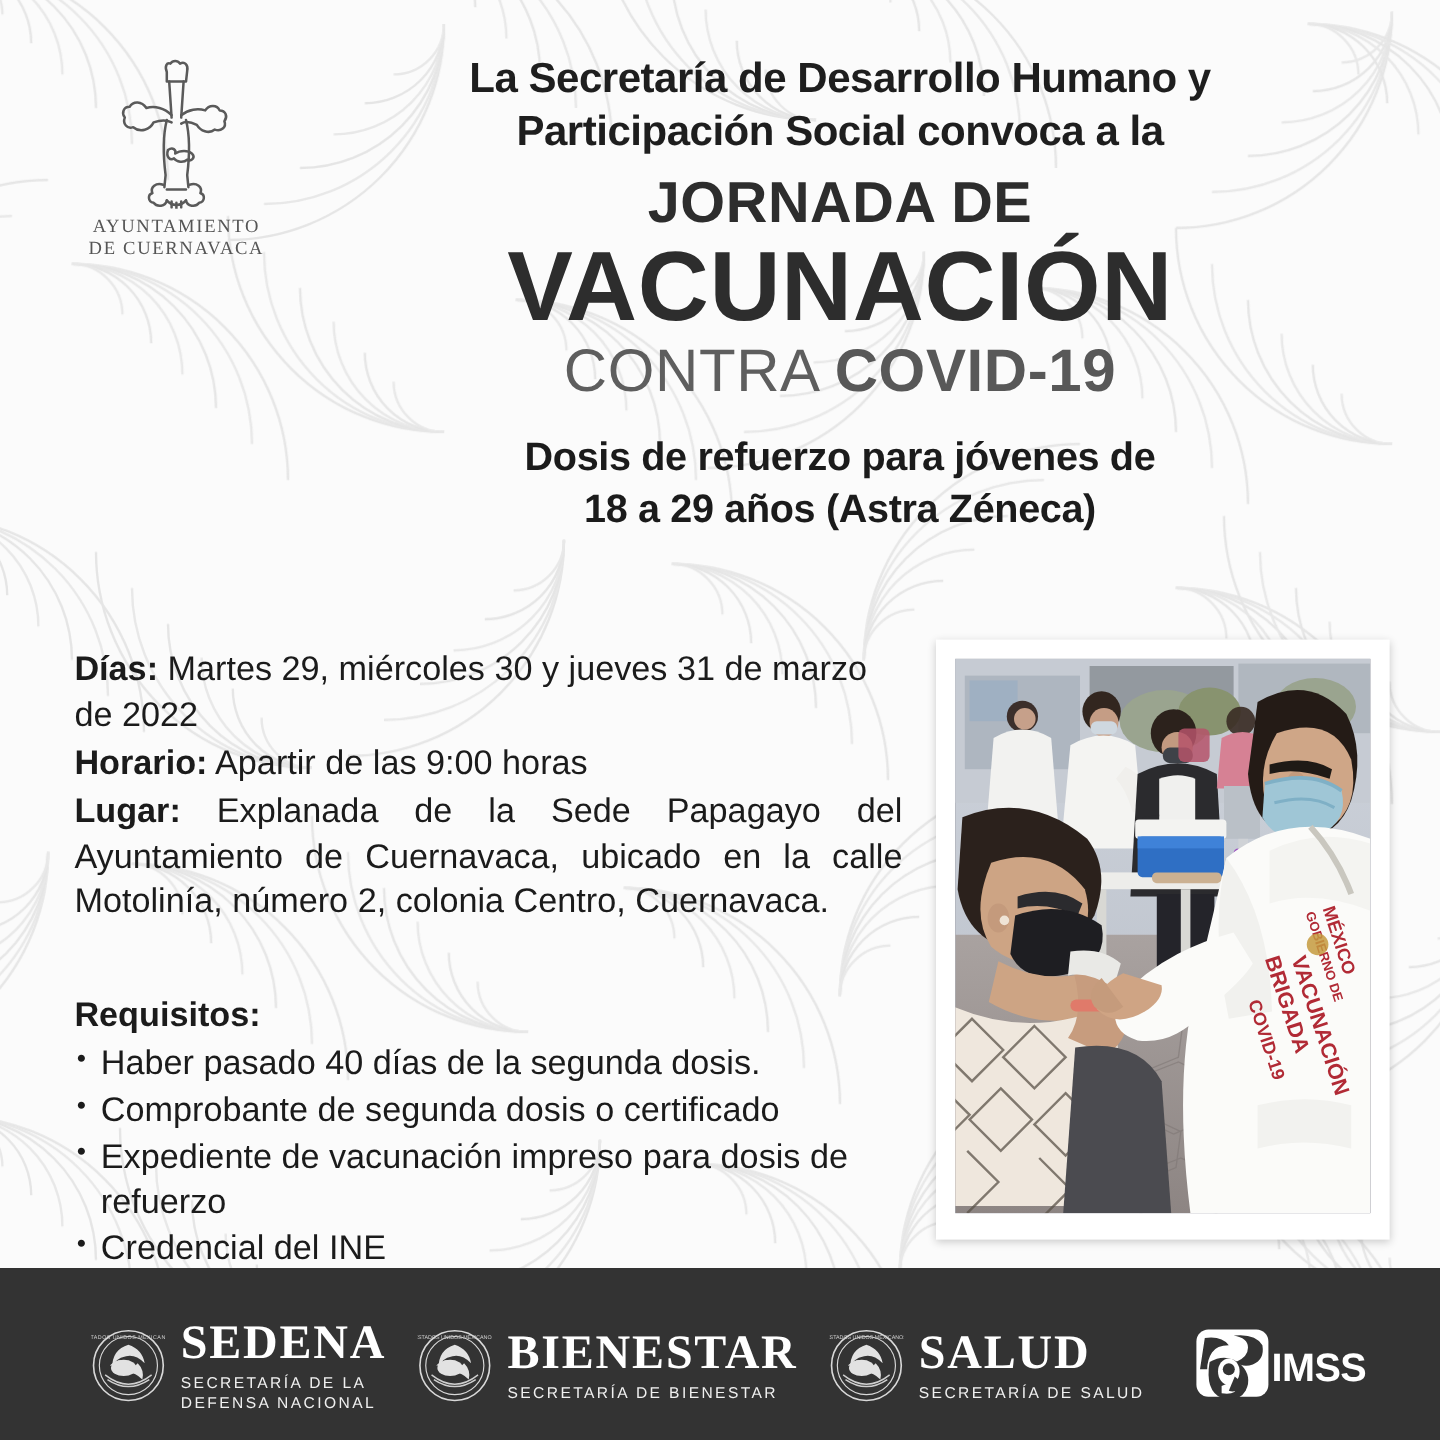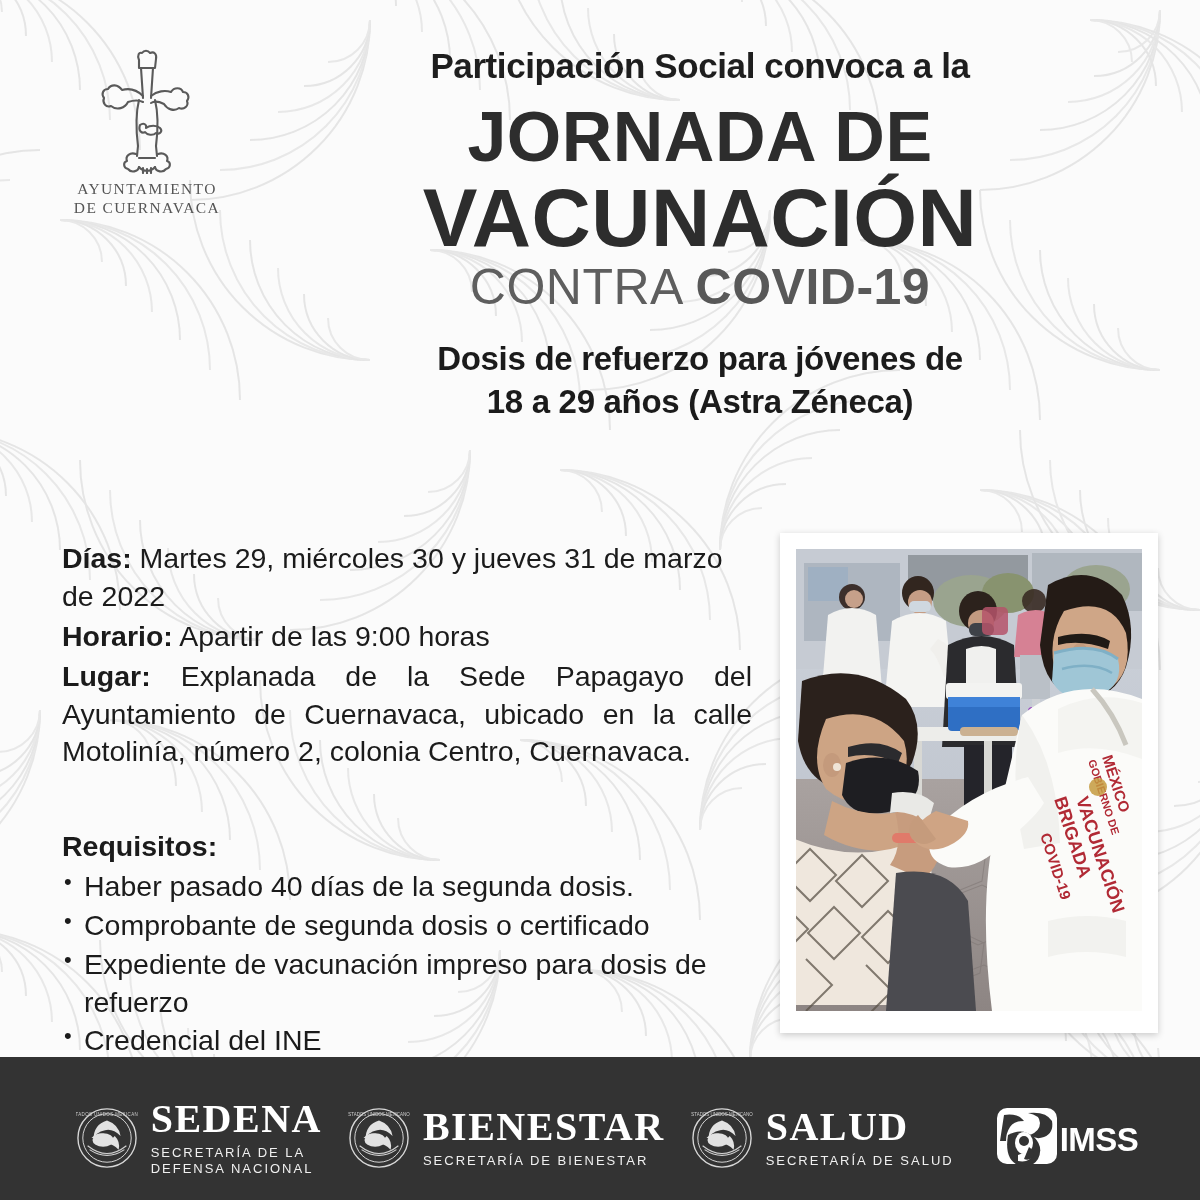--- a/index.html
+++ b/index.html
@@ -56,21 +56,21 @@
   }
   .kicker {
     font-size: 35px;
     font-weight: bold;
     color: #1e1e1e;
     line-height: 1.25;
     letter-spacing: -0.4px;
   }
   .title-1 {
     margin-top: 14px;
-    font-size: 70px;
+    font-size: 48px;
     font-weight: bold;
     color: #2d2d2d;
     letter-spacing: 0.5px;
     line-height: 1.0;
   }
   .title-2 {
     margin-top: 4px;
     font-size: 82px;
     font-weight: bold;
     color: #2d2d2d;
@@ -292,20 +292,21 @@
       </g>
     </svg>
     <div class="logo-caption">
       <div>AYUNTAMIENTO</div>
       <div>DE CUERNAVACA</div>
     </div>
   </div>
 
   <div class="headline-wrap">
     <div class="kicker">
+      <div>La Secretaría de Desarrollo Humano y</div>
       <div>Participación Social convoca a la</div>
     </div>
     <div class="title-1">JORNADA DE</div>
     <div class="title-2">VACUNACIÓN</div>
     <div class="title-3"><span class="thin">CONTRA </span><span class="fat">COVID-19</span></div>
     <div class="subhead">
       <div>Dosis de refuerzo para jóvenes de</div>
       <div>18 a 29 años (Astra Zéneca)</div>
     </div>
   </div>

